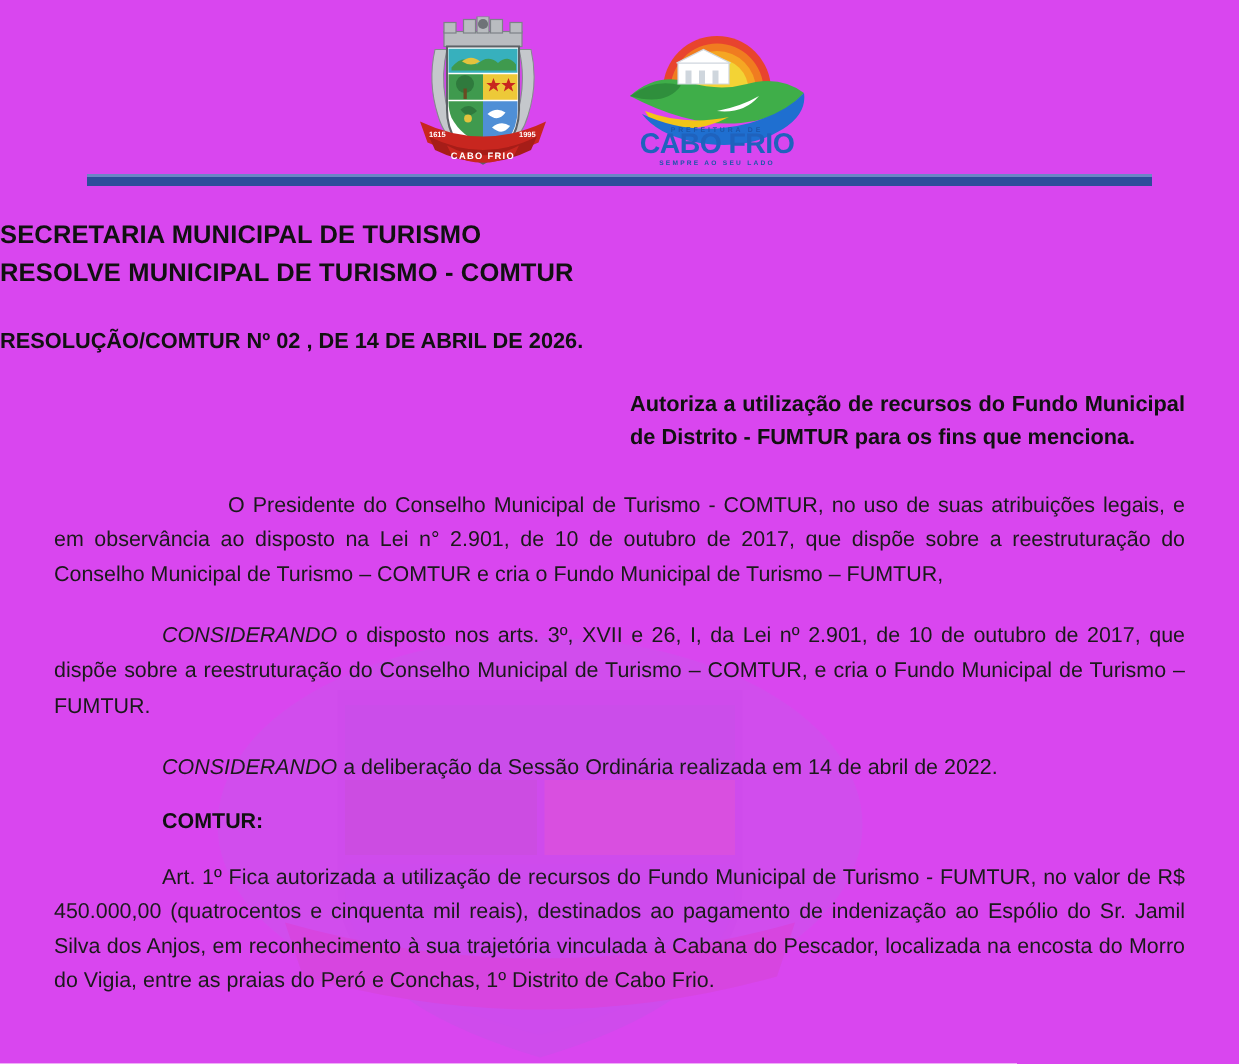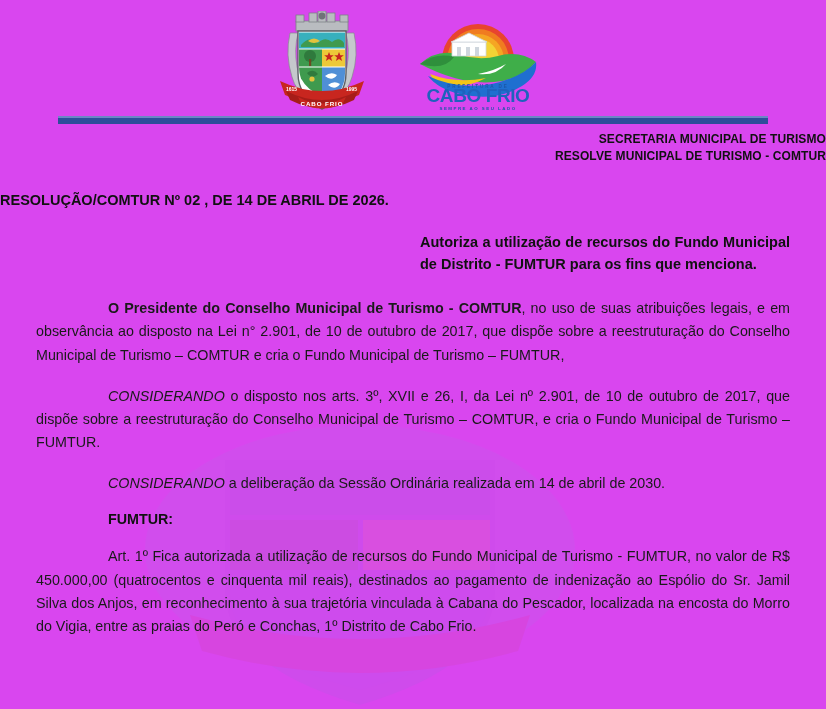--- a/index.html
+++ b/index.html
@@ -58,24 +58,24 @@
     height: 6px;
     background: #2e4d9b;
     border-top: 2px solid #6c86c6;
     width: 100%;
   }
 
   
   .org-titles {
     position: relative;
     z-index: 2;
-    text-align: right;
-    margin-top: 6px;
-    font-weight: bold;
-    font-size: 12px;
+    text-align: left;
+    margin-top: 20px;
+    font-weight: bold;
+    font-size: 17px;
     letter-spacing: 0.1px;
     line-height: 1.45;
     color: #111;
   }
 
   
   .res-title {
     position: relative;
     z-index: 2;
     text-align: left;
@@ -114,21 +114,21 @@
   .para {
     font-size: 14.3px;
     line-height: 1.62;
     text-align: justify;
     text-justify: inter-word;
     margin: 0 0 18px 0;
     color: #1a1a1a;
   }
   .para.indent { text-indent: 72px; }
   .para.tight { margin-bottom: 16px; }
-  .b { font-weight: bold; }
+  .b { font-weight: normal; margin-left: 44px; }
   .i { font-style: italic; }
   .resolve {
     font-size: 14.3px;
     font-weight: bold;
     margin: 0 0 18px 0;
     text-indent: 72px;
     color: #111;
   }
 </style>
 </head>
@@ -243,20 +243,20 @@
     <div class="ementa">Autoriza a utilização de recursos do Fundo Municipal de Distrito - FUMTUR para os fins que menciona.</div>
   </div>
 
   <div class="body-text">
 
     <p class="para indent"><span class="b">O Presidente do Conselho Municipal de Turismo - COMTUR</span><span>, no uso de suas atribuições legais, e em observância ao disposto na Lei n° 2.901, de 10 de outubro de 2017, que dispõe sobre a reestruturação do Conselho Municipal de Turismo – COMTUR e cria o Fundo Municipal de Turismo – FUMTUR,</span></p>
 
     <p class="para indent"><span class="i">CONSIDERANDO</span><span> o disposto nos arts. 3º, XVII e 26, I, da Lei nº 2.901, de 10 de outubro de 2017, que dispõe sobre a reestruturação do Conselho Municipal de Turismo – COMTUR, e cria o Fundo Municipal de Turismo – FUMTUR.</span></p>
 
 
-    <p class="para indent tight"><span class="i">CONSIDERANDO</span><span> a deliberação da Sessão Ordinária realizada em 14 de abril de 2030.</span></p>
-
-    <p class="resolve">FUMTUR:</p>
+    <p class="para indent tight"><span class="i">CONSIDERANDO</span><span> a deliberação da Sessão Ordinária realizada em 14 de abril de 2022.</span></p>
+
+    <p class="resolve">COMTUR:</p>
 
     <p class="para indent">Art. 1º Fica autorizada a utilização de recursos do Fundo Municipal de Turismo - FUMTUR, no valor de R$ 450.000,00 (quatrocentos e cinquenta mil reais), destinados ao pagamento de indenização ao Espólio do Sr. Jamil Silva dos Anjos, em reconhecimento à sua trajetória vinculada à Cabana do Pescador, localizada na encosta do Morro do Vigia, entre as praias do Peró e Conchas, 1º Distrito de Cabo Frio.</p>
   </div>
 
 </div>
 
 </body></html>

